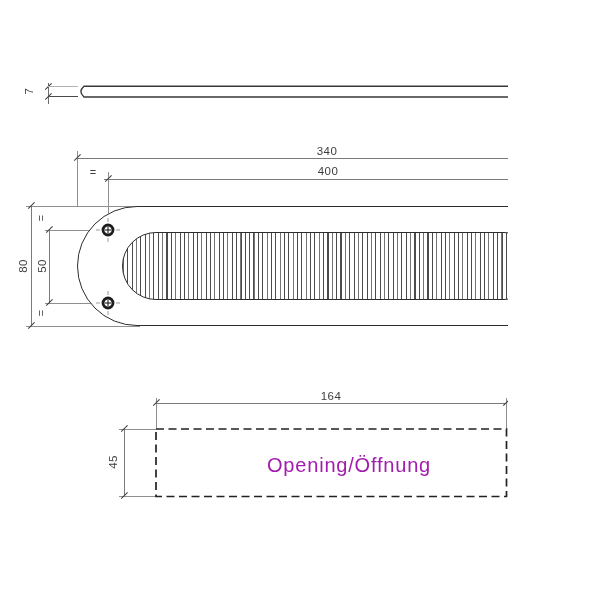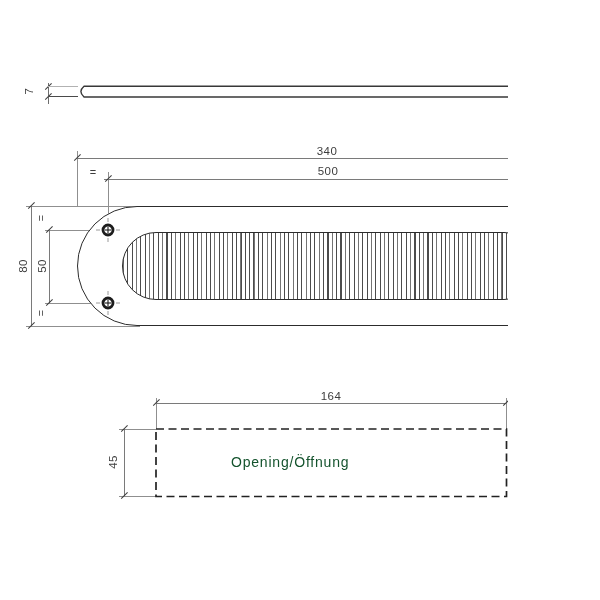--- a/index.html
+++ b/index.html
@@ -29,22 +29,22 @@
     background:
       repeating-linear-gradient(90deg, rgba(150,150,150,.55) 0 1px, transparent 1px 13.05px),
       repeating-linear-gradient(90deg, #4c4c4c 0 1.05px, transparent 1.05px 4.35px);
   }
   .hole{position:absolute;width:26px;height:26px;}
   .sidepiece{
     position:absolute;left:48px;top:86px;width:30px;height:11px;box-sizing:border-box;
     border-top:1px solid #b2b2b2;border-bottom:1.3px solid #4a4a4a;
   }
   .openlabel{
-    position:absolute;font-size:14px;letter-spacing:.8px;color:#14532d;
-    text-align:left;white-space:nowrap;
+    position:absolute;font-size:20px;letter-spacing:.8px;color:#a21caf;
+    text-align:right;white-space:nowrap;
   }
 </style>
 </head>
 <body>
 
 <div id="canvas">
 
   <div>
 
     <div class="vline" style="left:47.5px;top:83px;height:21px;background:#6e6e6e;"></div>
@@ -66,21 +66,21 @@
     <div class="hline" style="left:77px;top:158px;width:500px;"></div>
     <div class="tick" style="left:72.5px;top:157.4px;"></div>
     <div class="tick" style="left:572.5px;top:157.4px;"></div>
     <div class="dimtext" style="left:302px;top:144px;width:50px;">340</div>
 
     <div class="vline extline" style="left:108px;top:172px;height:48px;"></div>
     <div class="vline extline" style="left:549px;top:172px;height:48px;"></div>
     <div class="hline" style="left:104px;top:179px;width:449px;"></div>
     <div class="tick" style="left:103.5px;top:178.4px;"></div>
     <div class="tick" style="left:544.5px;top:178.4px;"></div>
-    <div class="dimtext" style="left:303px;top:164px;width:50px;">500</div>
+    <div class="dimtext" style="left:303px;top:164px;width:50px;">400</div>
     <div class="eqmark" style="left:86px;top:166px;width:14px;">=</div>
     <div class="eqmark" style="left:558px;top:166px;width:14px;">=</div>
 
     <div class="hline extline" style="left:26px;top:206px;width:114px;"></div>
     <div class="hline extline" style="left:26px;top:325.5px;width:114px;"></div>
     <div class="vline" style="left:31px;top:206px;height:120px;"></div>
     <div class="tick" style="left:26.5px;top:205.4px;"></div>
     <div class="tick" style="left:26.5px;top:325px;"></div>
     <div class="dimtext vtext" style="left:8px;top:259px;width:30px;">80</div>
 

